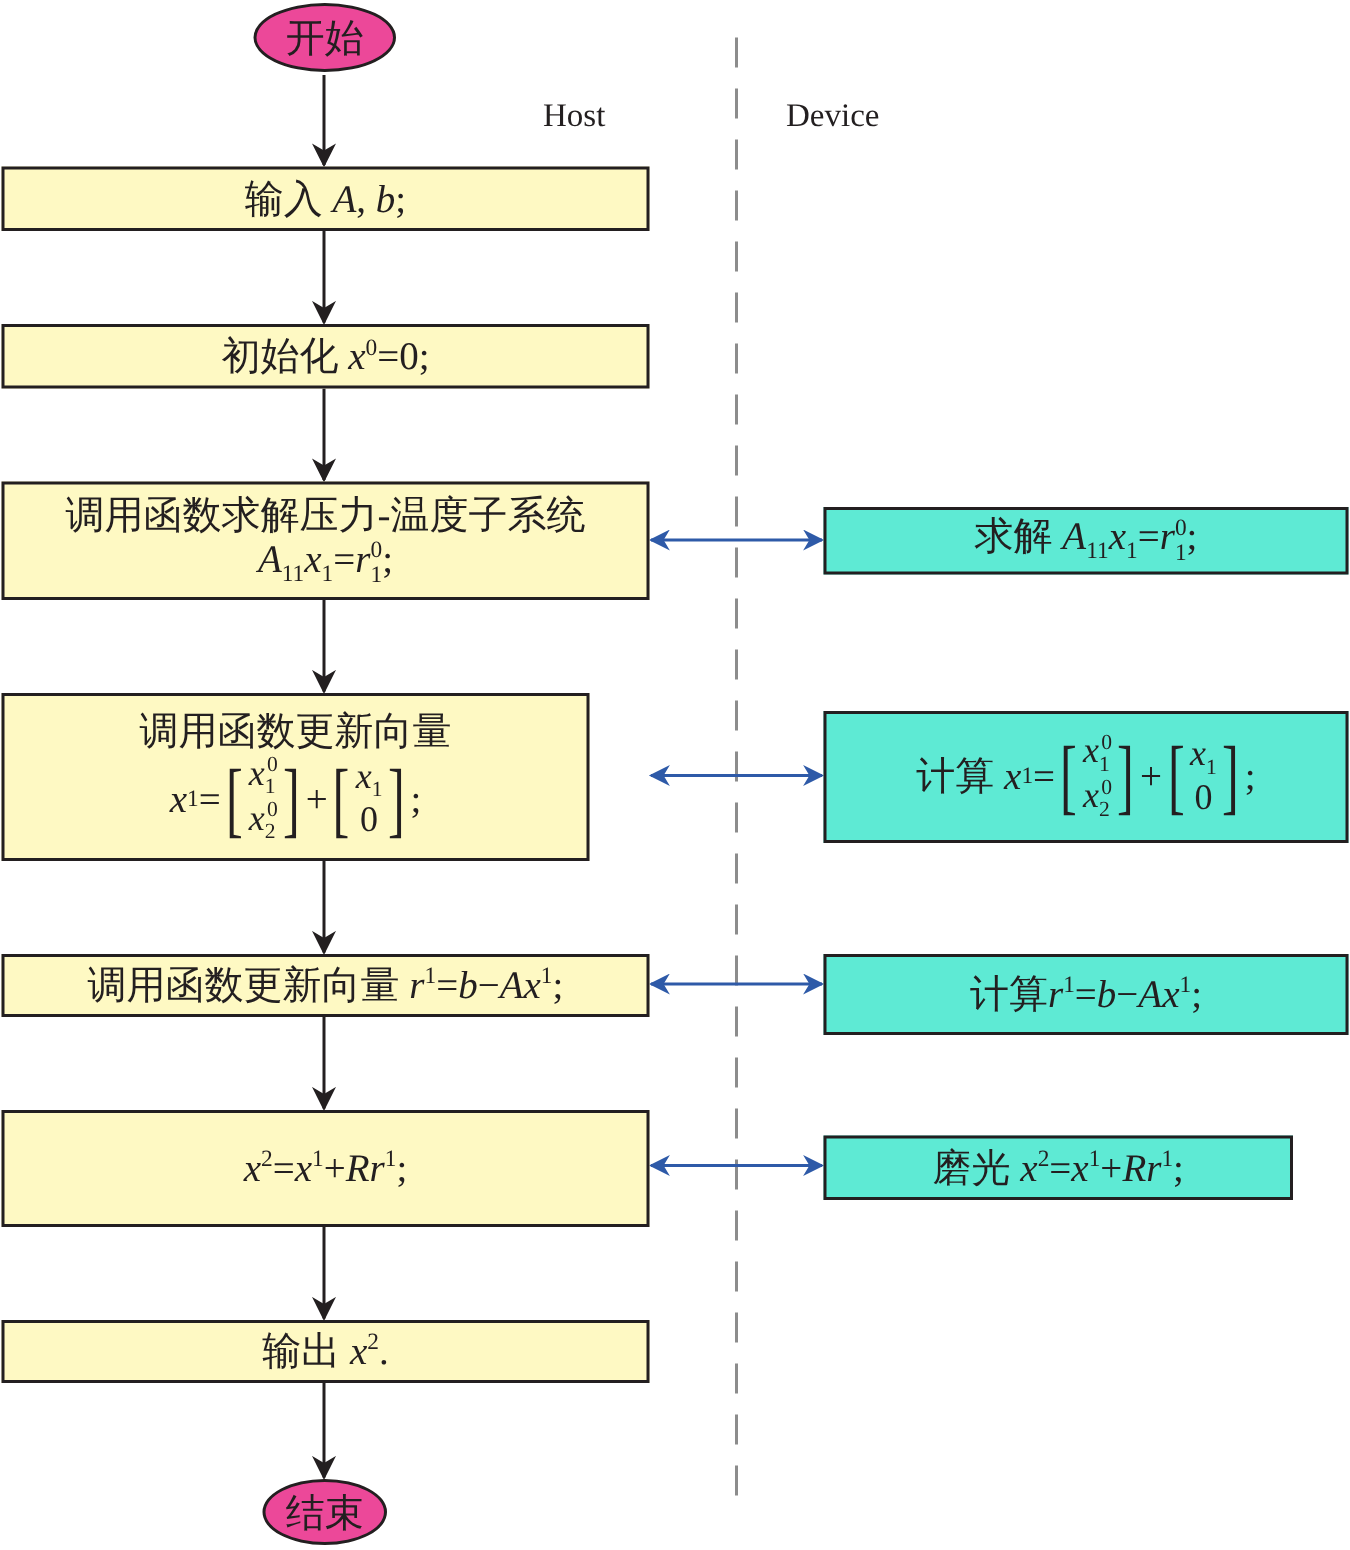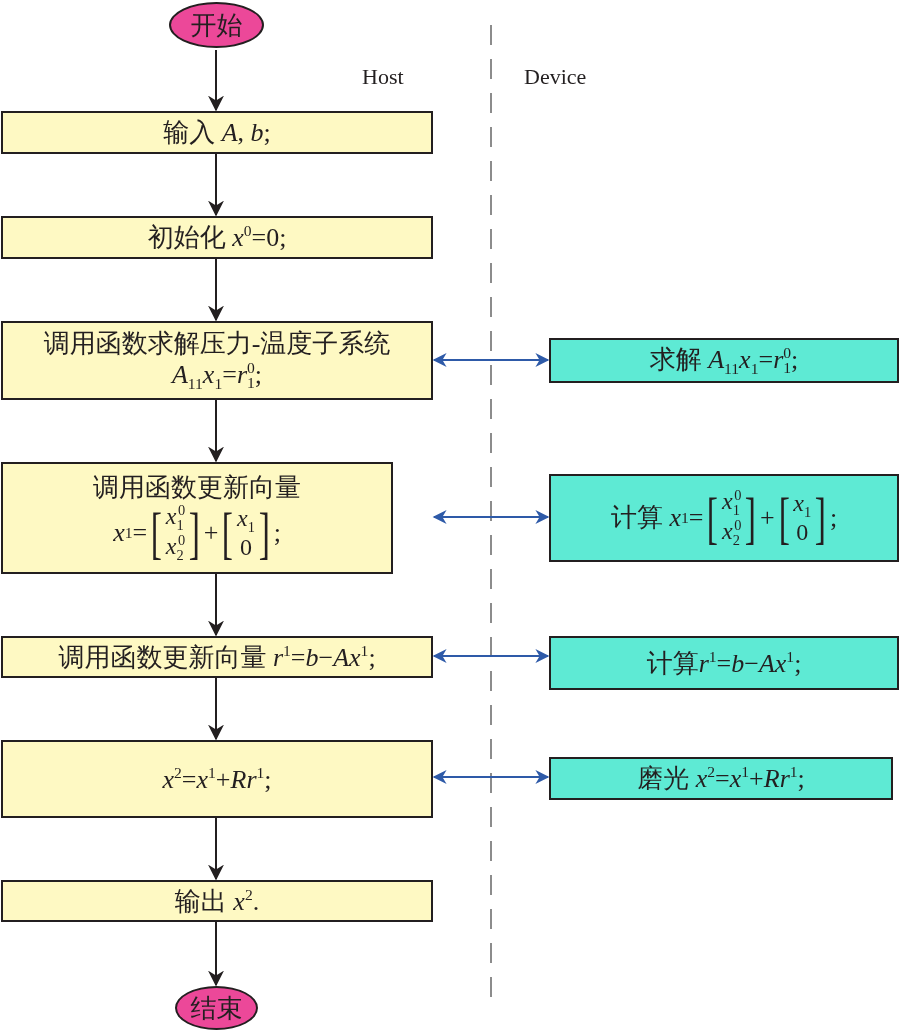--- a/index.html
+++ b/index.html
@@ -102,15 +102,15 @@
       </span><span class="br">]</span>+<span class="br">[</span><span class="col">
         <span><span class="m">x</span><sub>1</sub></span>
         <span>0</span>
       </span><span class="br">]</span>;</div>
 </div>
 
 <div class="box dev" style="left:549px;top:636px;width:350px;height:54px;">
   <div><span>计算</span><span class="m">r</span><sup>1</sup>=<span class="m">b</span>−<span class="m">Ax</span><sup>1</sup>;</div>
 </div>
 
-<div class="box dev" style="left:549px;top:757px;width:344px;height:43px;">
+<div class="box dev" style="left:549px;top:757px;width:313px;height:43px;">
   <div><span>磨光</span> <span class="m">x</span><sup>2</sup>=<span class="m">x</span><sup>1</sup>+<span class="m">Rr</span><sup>1</sup>;</div>
 </div>
 
 </body></html>

